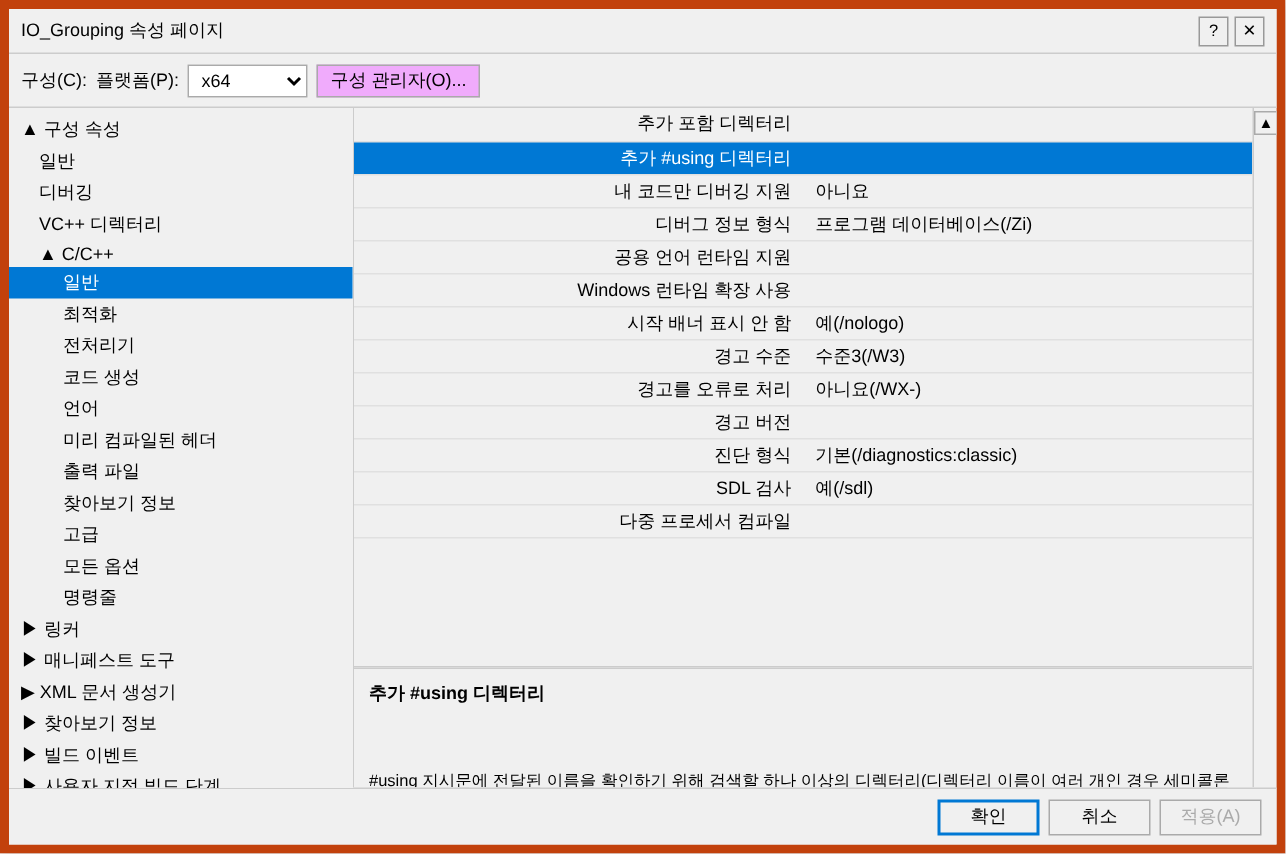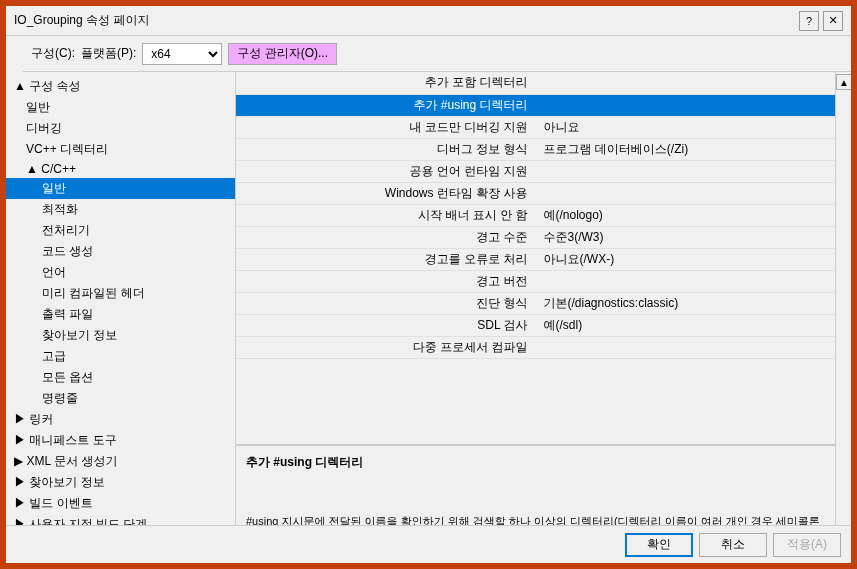--- a/index.html
+++ b/index.html
@@ -50,21 +50,20 @@
       justify-content: center;
     }
     .toolbar {
       display: flex;
       align-items: center;
       padding: 6px 8px;
       gap: 6px;
       background: #f0f0f0;
       border-bottom: 1px solid #ccc;
       height: 36px;
-      margin-left: 17px;
     }
     .toolbar-label {
       font-size: 12px;
       white-space: nowrap;
     }
     .toolbar-select {
       height: 22px;
       font-size: 12px;
       border: 1px solid #aaa;
       background: white;

